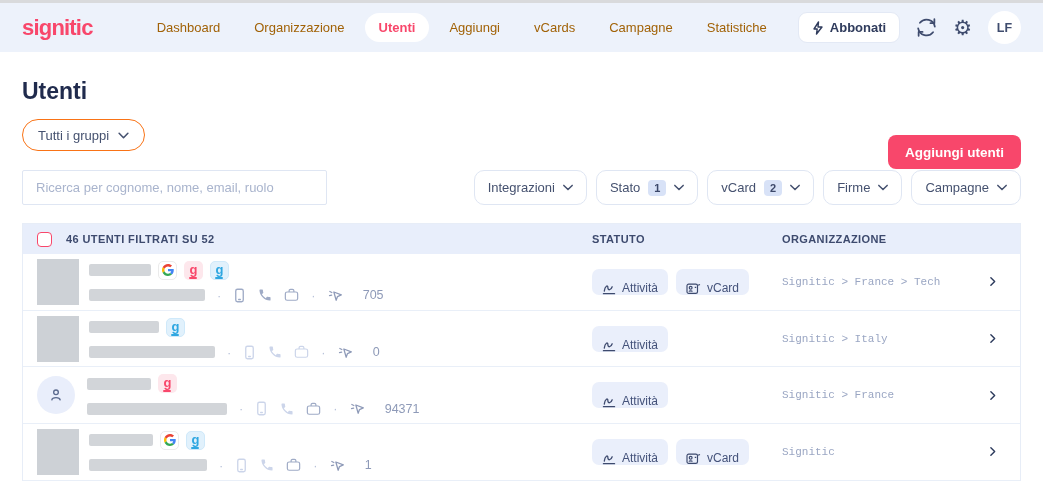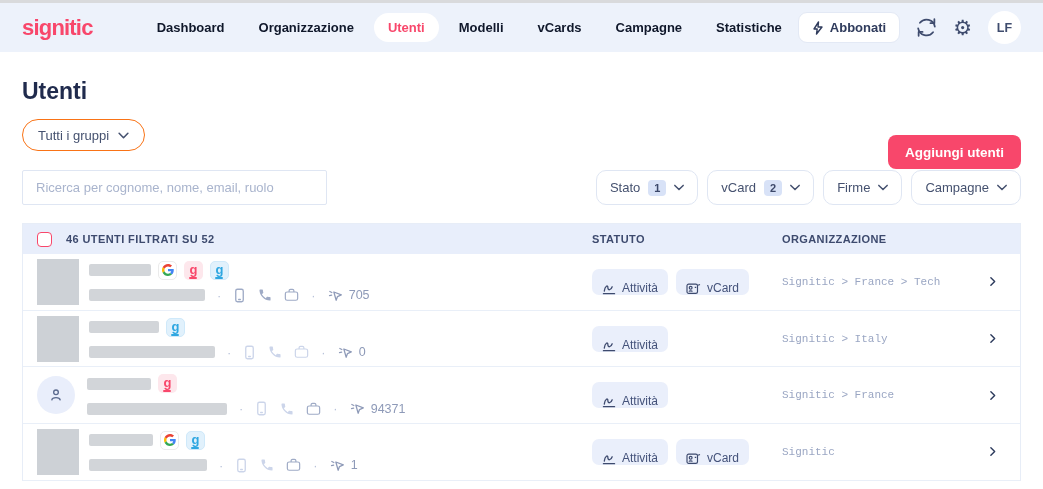--- a/index.html
+++ b/index.html
@@ -4,21 +4,21 @@
 <style>
   * { margin:0; padding:0; box-sizing:border-box; }
   html,body { width:1043px; height:489px; overflow:hidden; background:#fff;
               font-family:"Liberation Sans", sans-serif; }
   .top-strip { height:3px; background:#d9dadc; }
 
   
   .nav { height:49px; background:#edf2fb; display:flex; align-items:center; padding:0 22px; }
   .logo { font-size:22px; font-weight:800; color:#f8476b; letter-spacing:-0.8px; margin-right:50px; }
   .nav-items { display:flex; align-items:center; gap:6px; }
-  .nav-item { font-size:13px; font-weight:700; color:#0f172a; padding:7px 14px; border-radius:16px; cursor:pointer; white-space:nowrap; }
+  .nav-item { font-size:13px; font-weight:400; color:#a16207; padding:7px 14px; border-radius:16px; cursor:pointer; white-space:nowrap; }
   .nav-item.active { background:#fff; color:#f8476b; font-weight:600; }
   .nav-right { margin-left:auto; display:flex; align-items:center; gap:16px; }
   .subscribe-btn { display:flex; align-items:center; gap:6px; background:#fff; border:1px solid #e3e9f5;
                    border-radius:9px; padding:7px 13px; font-size:13px; font-weight:600; color:#2f3b5c; cursor:pointer; }
   .icon-btn { color:#3f4c6e; display:flex; align-items:center; cursor:pointer; }
   .gear-glyph { font-size:21px; line-height:20px; }
   .avatar-initials { width:33px; height:33px; border-radius:50%; background:#fff; display:flex; align-items:center;
                      justify-content:center; font-size:12.5px; font-weight:700; color:#3f4c6e; }
 
   
@@ -68,38 +68,38 @@
   .int-red { background:#fde7ec; }
   .int-blue { background:#e1f1fc; border:1px solid #cfe9fa; }
   .gmark { font-size:13px; font-weight:800; line-height:1; position:relative; top:-1px; }
   .gmark::after { content:""; position:absolute; left:50%; transform:translateX(-50%); bottom:-3px; width:8px; height:2px;
                   background:currentColor; border-radius:2px; }
   .int-red .gmark { color:#f8476b; }
   .int-blue .gmark { color:#2fa7e1; }
   .line2 { display:flex; align-items:center; gap:12px; }
   .dot-sep { color:#b9c3da; font-size:13px; line-height:1; }
   .meta-icon { display:flex; align-items:center; }
-  .sig-count { display:flex; align-items:center; gap:6px; color:#8e9ab8; font-size:12.5px; }
+  .sig-count { display:flex; align-items:center; gap:20px; color:#8e9ab8; font-size:12.5px; }
 
   .status-badge { display:flex; align-items:flex-end; gap:6px; background:#eaeffb; border-radius:7px; height:26px;
                   padding:0 10px; font-size:12px; color:#44527a; cursor:default; }
   .status-badge svg { color:#3d4a6e; }
 </style>
 </head>
 <body>
 
 <div class="top-strip"></div>
 
 <div class="nav">
   <div class="logo">signitic</div>
   <div class="nav-items" id="nav-items">
       <div class="nav-item">Dashboard</div>
       <div class="nav-item">Organizzazione</div>
       <div class="nav-item active">Utenti</div>
-      <div class="nav-item">Modelli</div>
+      <div class="nav-item">Aggiungi</div>
       <div class="nav-item">vCards</div>
       <div class="nav-item">Campagne</div>
       <div class="nav-item">Statistiche</div>
     </div>
   <div class="nav-right">
     <button class="subscribe-btn">
       <span class="icon-btn">
         <svg width="12" height="14" viewBox="0 0 12 14" fill="none" stroke="#2f3b5c" stroke-width="1.4" stroke-linejoin="round">
             <path d="M6.5 1 2 8h3.2L4.5 13 10 6H6z"></path>
           </svg>
@@ -124,20 +124,28 @@
     <span>Tutti i gruppi</span>
     <svg width="11" height="7" viewBox="0 0 12 8" fill="none" stroke="#45516f" stroke-width="1.8" stroke-linecap="round" stroke-linejoin="round">
         <path d="M1 1.5 6 6.5 11 1.5"></path>
       </svg>
   </div>
 
   <div class="filter-row">
     <input class="search-input" placeholder="Ricerca per cognome, nome, email, ruolo" style="">
     <div class="filters-right" id="filter-pills">
         <div class="filter-pill">
+          <span>Integrazioni</span>
+          <span style="display:flex">
+            <svg width="10" height="7" viewBox="0 0 12 8" fill="none" stroke="#45516f" stroke-width="1.8" stroke-linecap="round" stroke-linejoin="round">
+              <path d="M1 1.5 6 6.5 11 1.5"></path>
+            </svg>
+          </span>
+        </div>
+        <div class="filter-pill">
           <span>Stato</span>
           <span class="count-chip">1</span>
           <span style="display:flex">
             <svg width="10" height="7" viewBox="0 0 12 8" fill="none" stroke="#45516f" stroke-width="1.8" stroke-linecap="round" stroke-linejoin="round">
               <path d="M1 1.5 6 6.5 11 1.5"></path>
             </svg>
           </span>
         </div>
         <div class="filter-pill">
           <span>vCard</span>

